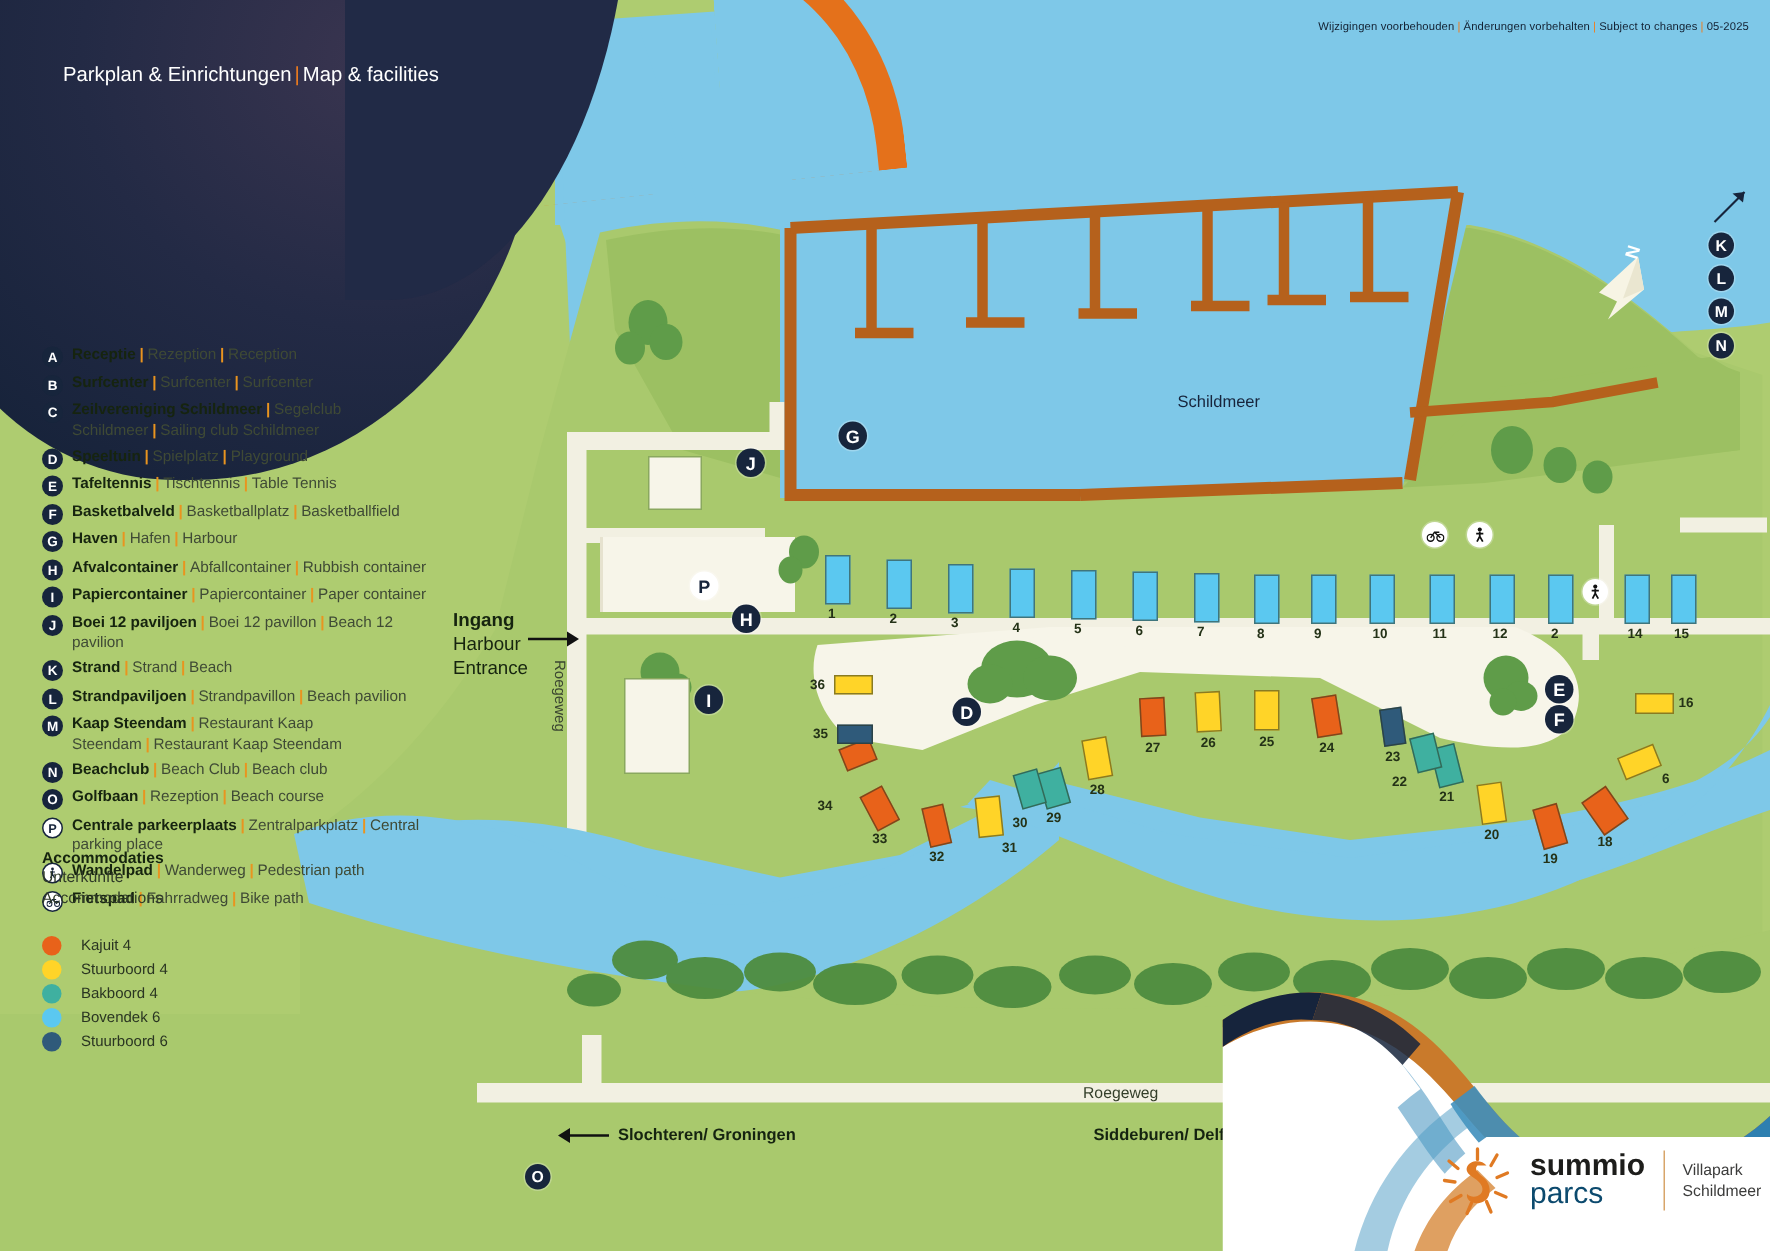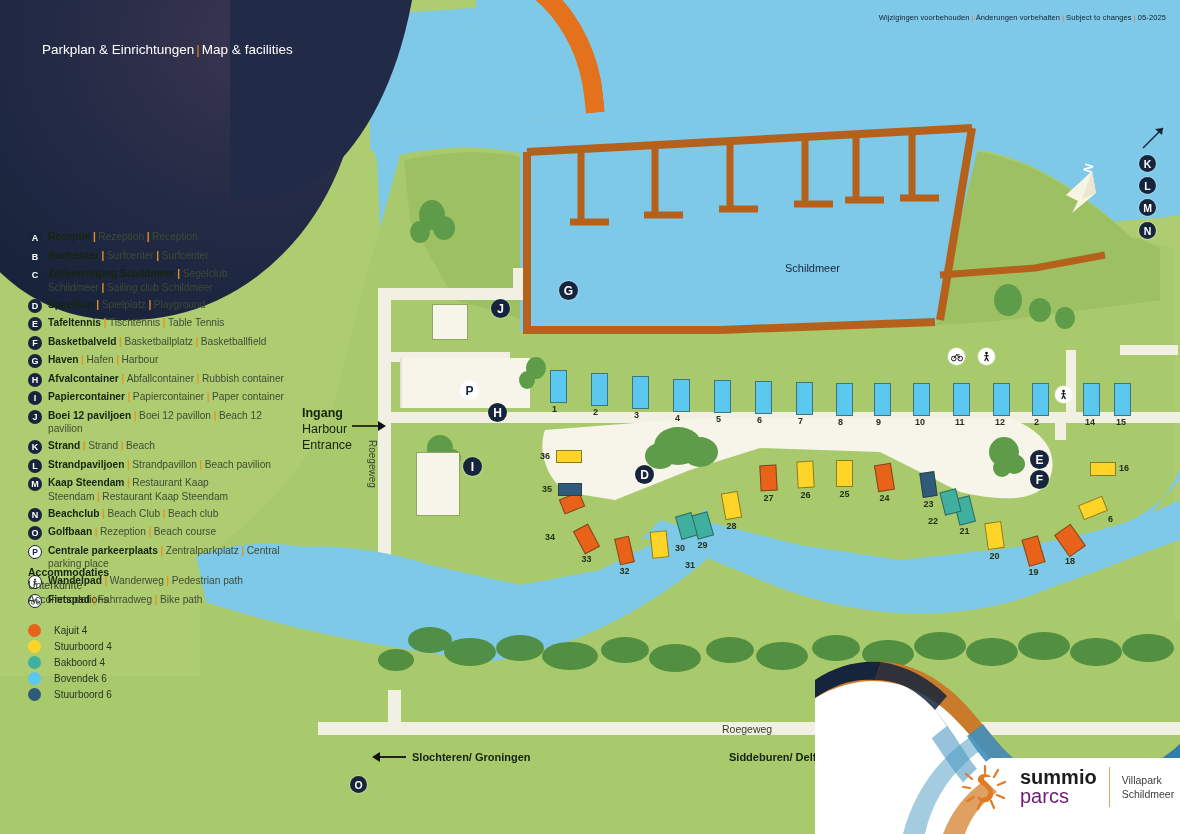--- a/index.html
+++ b/index.html
@@ -112,21 +112,21 @@
   .compass{position:absolute;left:1062px;top:165px;width:36px;height:55px;}
   .compass .n{position:absolute;left:20px;top:-2px;color:#fff;font-size:12px;font-weight:bold;transform:rotate(108deg);}
 
   .arrowne{position:absolute;left:1140px;top:120px;width:30px;height:30px;}
 
   
   .swoosh{position:absolute;left:815px;top:640px;width:365px;height:194px;overflow:hidden;}
   .logo{position:absolute;left:958px;top:760px;display:flex;align-items:center;}
   .logo .sun{width:54px;height:54px;position:relative;margin-right:8px;}
   .logo .stxt{font-size:20px;line-height:19px;color:#1d1d1b;font-weight:bold;}
-  .logo .stxt .p2{font-weight:normal;color:#701a75;}
+  .logo .stxt .p2{font-weight:normal;color:#0c4a6e;}
   .logo .vdiv{width:1px;height:40px;background:#d8a56a;margin:0 12px;}
   .logo .vp{font-size:10.5px;line-height:14px;color:#3c3c3b;}
 </style>
 </head>
 <body>
 
 <div id="page">
 
   <div class="green-base"></div>
 
@@ -453,21 +453,21 @@
       <div class="plotnum" style="left: 800.5px; top: 490px;">26</div>
       <div class="plot" style="left: 760px; top: 465px; width: 17px; height: 26px; background: rgb(232, 98, 26); transform: rotate(-3deg);"></div>
       <div class="plotnum" style="left: 763.5px; top: 493px;">27</div>
       <div class="plot" style="left: 723px; top: 492px; width: 17px; height: 27px; background: rgb(255, 212, 40); transform: rotate(-10deg);"></div>
       <div class="plotnum" style="left: 726.5px; top: 521px;">28</div>
       <div class="plot" style="left: 694px; top: 513px; width: 17px; height: 25px; background: rgb(63, 176, 160); transform: rotate(-16deg);"></div>
       <div class="plotnum" style="left: 697.5px; top: 540px;">29</div>
       <div class="plot" style="left: 678px; top: 514px; width: 17px; height: 24px; background: rgb(63, 176, 160); transform: rotate(-16deg);"></div>
       <div class="plotnum" style="left: 675px; top: 543px;">30</div>
       <div class="plot" style="left: 651px; top: 531px; width: 17px; height: 27px; background: rgb(255, 212, 40); transform: rotate(-6deg);"></div>
-      <div class="plotnum" style="left: 685px; top: 560px;">31</div>
+      <div class="plotnum" style="left: 668px; top: 560px;">31</div>
       <div class="plot" style="left: 617px; top: 537px; width: 15px; height: 27px; background: rgb(232, 98, 26); transform: rotate(-13deg);"></div>
       <div class="plotnum" style="left: 619.5px; top: 566px;">32</div>
       <div class="plot" style="left: 578px; top: 526px; width: 17px; height: 26px; background: rgb(232, 98, 26); transform: rotate(-28deg);"></div>
       <div class="plotnum" style="left: 581.5px; top: 554px;">33</div>
       <div class="plot" style="left: 561px; top: 495px; width: 22px; height: 16px; background: rgb(232, 98, 26); transform: rotate(-22deg);"></div>
       <div class="plotnum" style="left: 545px; top: 532px;">34</div>
       <div class="plot" style="left: 558px; top: 483px; width: 24px; height: 13px; background: rgb(47, 90, 122); transform: rotate(0deg);"></div>
       <div class="plotnum" style="left: 542px; top: 484px;">35</div>
       <div class="plot" style="left: 556px; top: 450px; width: 26px; height: 13px; background: rgb(255, 212, 40); transform: rotate(0deg);"></div>
       <div class="plotnum" style="left: 540px; top: 451px;">36</div>

